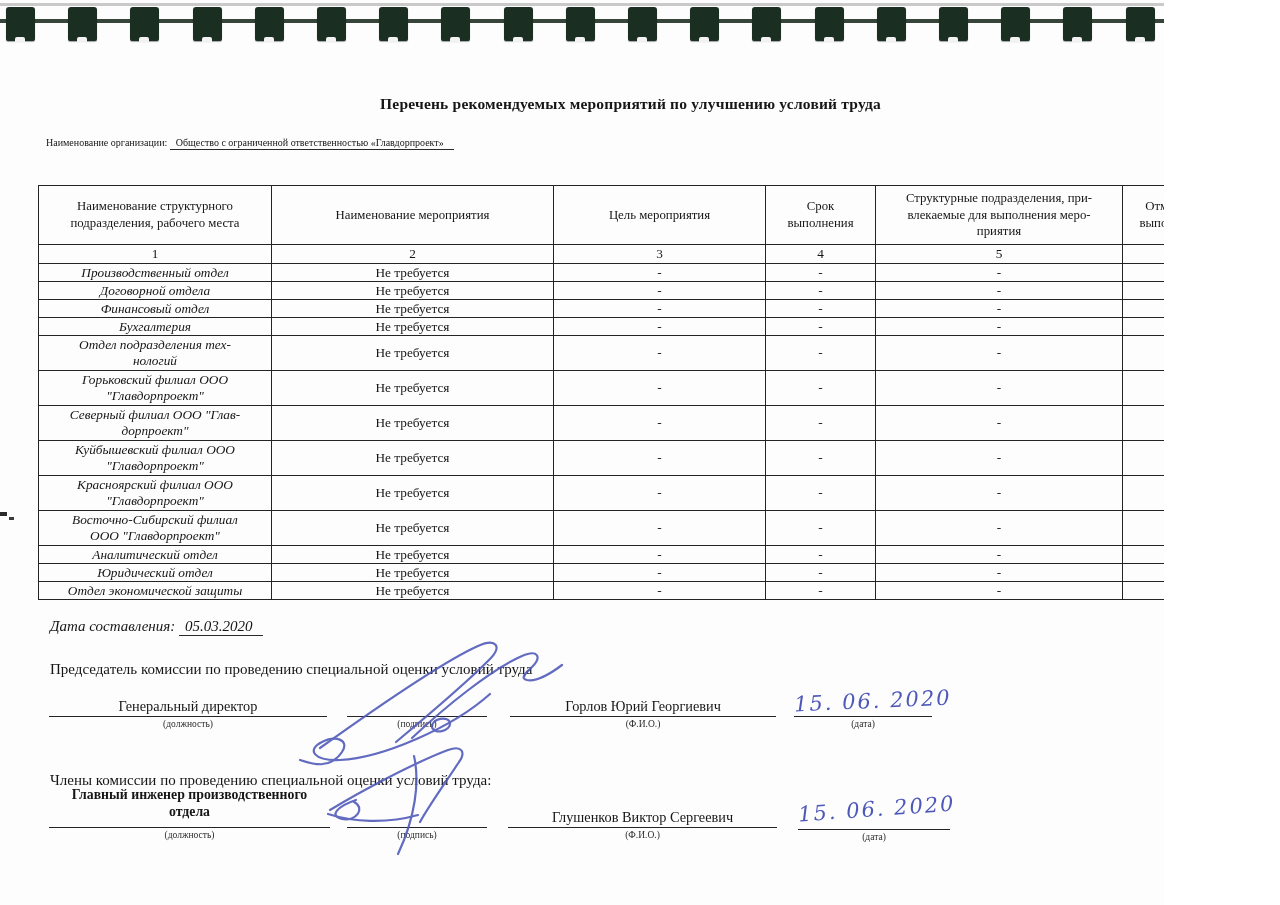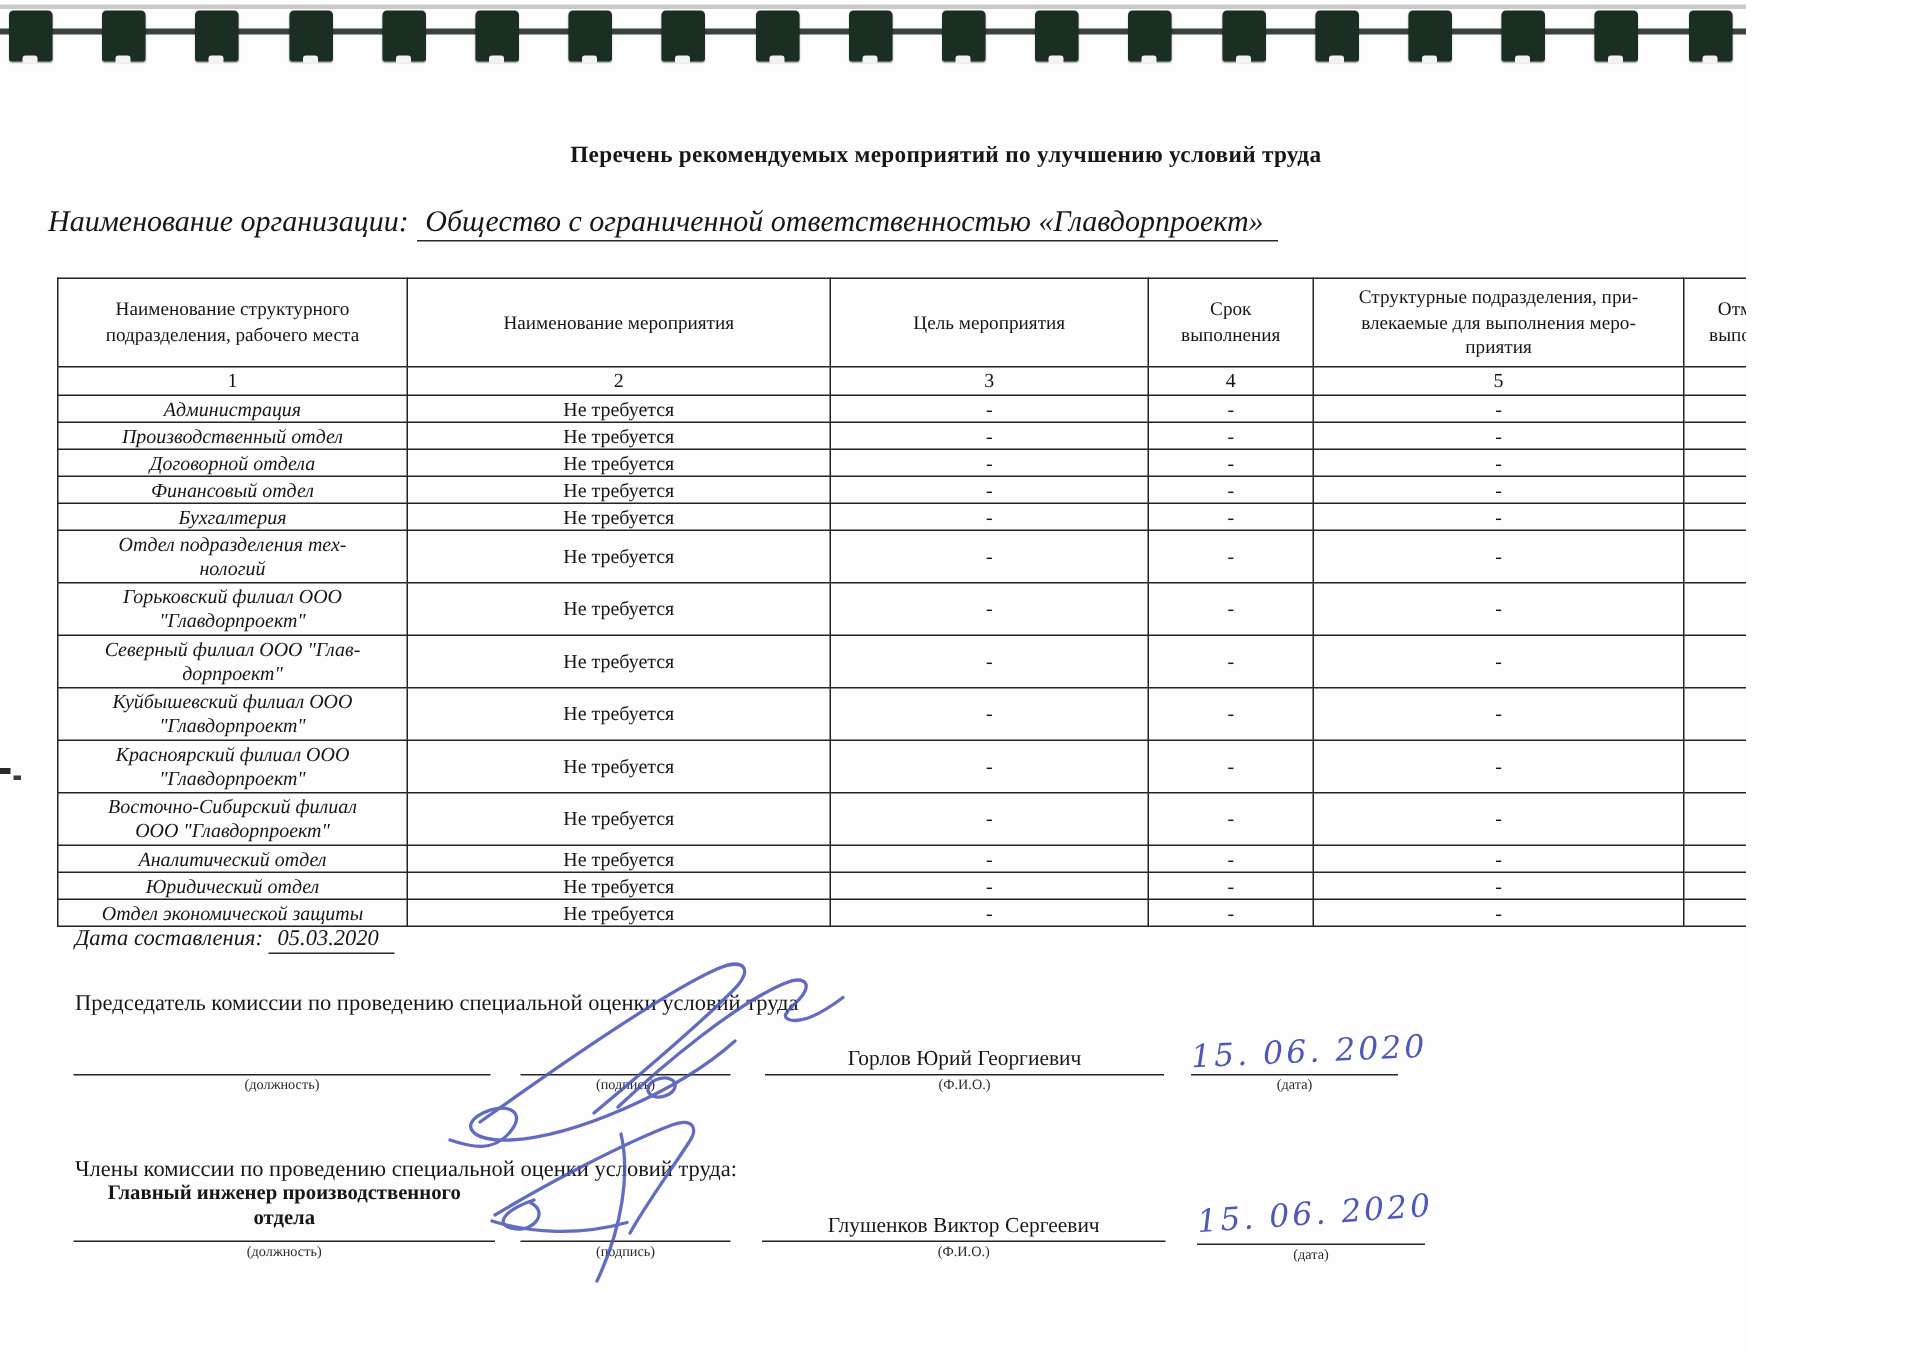--- a/index.html
+++ b/index.html
@@ -27,21 +27,21 @@
   }
   
   .right-edge{position:absolute;top:0;left:1266px;width:2px;height:905px;background:#b5b5b5;opacity:.8;}
   .left-smudge1{position:absolute;top:512px;left:0;width:7px;height:4px;background:#2a2a2a;}
   .left-smudge2{position:absolute;top:517px;left:9px;width:5px;height:3px;background:#3a3a3a;}
   
   .doc-title{
     position:absolute;top:95px;left:38px;width:1185px;
     text-align:center;font-weight:bold;font-size:15.5px;letter-spacing:.2px;
   }
-  .org-line{position:absolute;top:137px;left:32px;font-size:20px;white-space:nowrap;font-style:italic;}
+  .org-line{position:absolute;top:137px;left:46px;font-size:10px;white-space:nowrap;}
   .u-val{border-bottom:1.4px solid #2a2a2a;padding:0 10px 1px 6px;}
   .date-line{position:absolute;top:618px;left:50px;font-size:15px;white-space:nowrap;font-style:italic;}
   
   #measures-table{
     position:absolute;top:185px;left:38px;width:1185px;
     border-collapse:collapse;table-layout:fixed;
   }
   #measures-table th,#measures-table td{
     border:1px solid #242424;padding:0 3px;text-align:center;vertical-align:middle;
     font-weight:normal;overflow:hidden;
@@ -133,28 +133,20 @@
         <td>1</td>
         <td>2</td>
         <td>3</td>
         <td>4</td>
         <td>5</td>
         <td>6</td>
       </tr>
     </thead>
     <tbody>
         <tr class="single">
-          <td class="unit">Администрация</td>
-          <td>Не требуется</td>
-          <td>-</td>
-          <td>-</td>
-          <td>-</td>
-          <td>-</td>
-        </tr>
-        <tr class="single">
           <td class="unit">Производственный отдел</td>
           <td>Не требуется</td>
           <td>-</td>
           <td>-</td>
           <td>-</td>
           <td>-</td>
         </tr>
         <tr class="single">
           <td class="unit">Договорной отдела</td>
           <td>Не требуется</td>
@@ -260,20 +252,21 @@
       </tbody>
   </table>
 
   <div class="date-line">
     <span>Дата составления:</span>
     <span class="u-val">05.03.2020</span>
   </div>
 
   <div class="sec-heading" style="top:661px;">Председатель комиссии по проведению специальной оценки условий труда</div>
 
+  <div class="sig-text" style="top:698px;left:49px;width:278px;">Генеральный директор</div>
   <div class="sig-line" style="top:716px;left:49px;width:278px;"></div>
   <div class="sig-sub" style="top:719px;left:49px;width:278px;">(должность)</div>
 
   <div class="sig-line" style="top:716px;left:347px;width:140px;"></div>
   <div class="sig-sub" style="top:719px;left:347px;width:140px;">(подпись)</div>
 
   <div class="sig-text" style="top:698px;left:510px;width:266px;">Горлов Юрий Георгиевич</div>
   <div class="sig-line" style="top:716px;left:510px;width:266px;"></div>
   <div class="sig-sub" style="top:719px;left:510px;width:266px;">(Ф.И.О.)</div>
 

